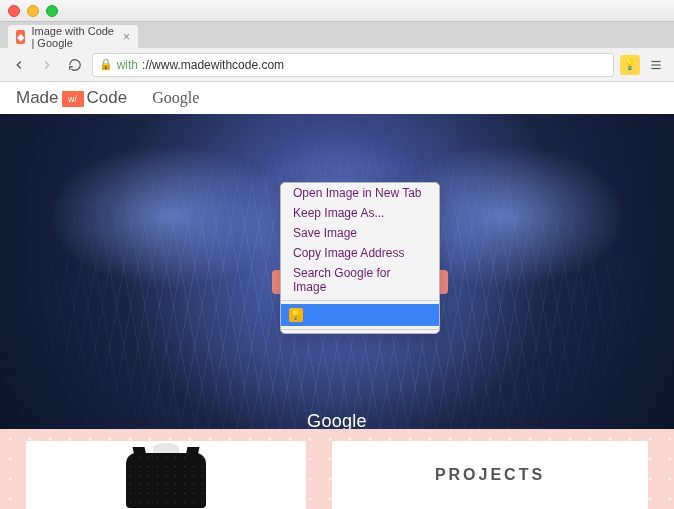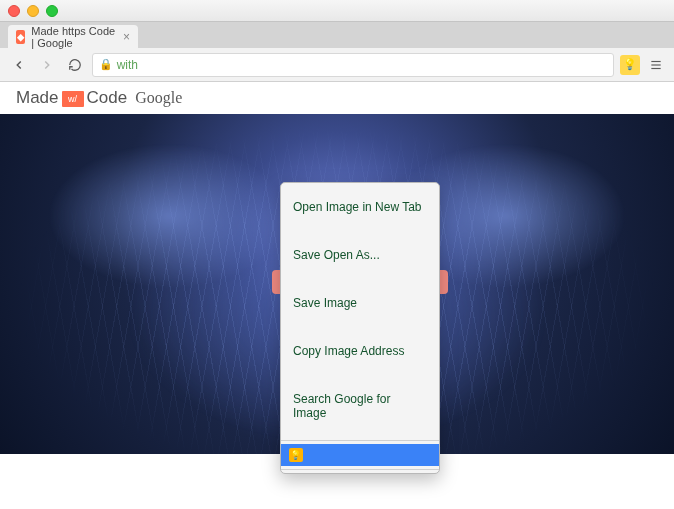--- a/index.html
+++ b/index.html
@@ -21,21 +21,21 @@
 .navbtn.disabled { color: #bcbcbc; }
 .omnibox { flex: 1; height: 24px; background: #fff; border: 1px solid #d8d8d8; border-radius: 3px; display: flex; align-items: center; padding: 0 6px; font-size: 12px; gap: 4px; }
 .lock { color: #5fa55a; font-size: 11px; }
 .https { color: #5fa55a; }
 .url-rest { color: #333; }
 .ext-icon { width: 20px; height: 20px; background: #ffd84d; border-radius: 3px; display: flex; align-items: center; justify-content: center; color: #fff; font-size: 11px; }
 .menu-icon { color: #5a5a5a; display: flex; align-items: center; justify-content: center; width: 20px; }
 
 .page { position: relative; width: 674px; height: calc(509px - 22px - 26px - 34px); overflow: hidden; }
 
-.sitebar { height: 32px; background: #fff; display: flex; align-items: center; padding: 0 16px; gap: 8px; }
+.sitebar { height: 32px; background: #fff; display: flex; align-items: center; padding: 0 16px; gap: 25px; }
 .mw-logo { font-family: cursive; font-size: 17px; color: #555; }
 .mw-box { display: inline-flex; width: 22px; height: 16px; background: #ff6b4a; color: #fff; font-size: 9px; align-items: center; justify-content: center; vertical-align: middle; margin: 0 3px; border-radius: 1px; }
 .google-text { font-family: cursive; font-size: 16px; color: #5a5a5a; }
 
 .hero { height: 340px; position: relative; background: radial-gradient(circle at 50% 35%, #6a7dd4 0%, #3a4a8a 25%, #1a2545 55%, #0b1328 100%); overflow: hidden; }
 .mesh { position: absolute; inset: 0; background:
   radial-gradient(ellipse 200px 120px at 25% 30%, rgba(140,170,255,0.55), transparent 60%),
   radial-gradient(ellipse 200px 120px at 75% 30%, rgba(140,170,255,0.55), transparent 60%),
   radial-gradient(ellipse 300px 180px at 50% 60%, rgba(100,130,220,0.3), transparent 70%);
   filter: blur(1px);
@@ -54,39 +54,39 @@
 .mannequin { width: 120px; height: 68px; position: relative; margin-top: 0; }
 .neck { width: 26px; height: 10px; background: #e6e6e6; border-radius: 50% 50% 0 0; position: absolute; left: 47px; top: 2px; }
 .dress { width: 80px; height: 55px; background: #101010; position: absolute; left: 20px; top: 12px; border-radius: 10px 10px 4px 4px; }
 .dress::before, .dress::after { content: ""; position: absolute; top: -6px; width: 12px; height: 14px; background: #101010; }
 .dress::before { left: 8px; transform: skewX(12deg); }
 .dress::after { right: 8px; transform: skewX(-12deg); }
 .sparkles { position: absolute; inset: 0; background-image: radial-gradient(circle, rgba(255,255,255,0.7) 0.5px, transparent 1px); background-size: 9px 9px; opacity: 0.3; }
 .card-right { flex: 1; display: flex; align-items: center; justify-content: center; color: #555; font-size: 16px; letter-spacing: 3px; font-weight: 600; }
 
 .ctx-menu { position: absolute; left: 280px; top: 100px; width: 160px; background: #f4f4f4; border: 1px solid #b8b8b8; border-radius: 5px; box-shadow: 0 6px 18px rgba(0,0,0,0.25); font-size: 12px; overflow: hidden; }
-.ctx-item { padding: 17px 12px; color: #14532d; }
+.ctx-item { padding: 3px 12px; color: #701a75; }
 .ctx-sep { height: 1px; background: #d0d0d0; margin: 3px 0; }
 .ctx-item.hl { background: #3a82f7; color: #fff; display: flex; align-items: center; gap: 6px; padding: 4px 8px; }
 .keep-ico { width: 14px; height: 14px; background: #ffb300; border-radius: 2px; display: inline-flex; align-items: center; justify-content: center; color: #fff; font-size: 9px; }
 .ctx-wing { position: absolute; left: 272px; top: 188px; width: 176px; height: 24px; border-radius: 4px; background: #f28b82; z-index: 0; }
 </style>
 </head>
 <body>
 
 <div class="titlebar">
   <div class="traffic close-dot"></div>
   <div class="traffic min-dot"></div>
   <div class="traffic max-dot"></div>
 </div>
 
 <div class="tabstrip">
   <div class="tab">
     <span class="favicon">◆</span>
-    <span>Made https Code | Google</span>
+    <span>Image with Code | Google</span>
     <span class="tab-close">×</span>
   </div>
 </div>
 
 <div class="toolbar">
   <div class="navbtn">
     <svg width="14" height="14" viewBox="0 0 24 24" fill="none" stroke="currentColor" stroke-width="2.5">
         <path d="M15 18l-6-6 6-6"></path>
       </svg>
   </div>
@@ -97,20 +97,21 @@
   </div>
   <div class="navbtn">
     <svg width="14" height="14" viewBox="0 0 24 24" fill="none" stroke="currentColor" stroke-width="2.2">
         <path d="M3 12a9 9 0 1 1 3 6.7"></path>
         <path d="M3 20v-5h5"></path>
       </svg>
   </div>
   <div class="omnibox">
     <span class="lock">🔒</span>
     <span class="https">with</span>
+      <span class="url-rest">://www.madewithcode.com</span>
   </div>
   <div class="ext-icon">💡</div>
   <div class="menu-icon">
     <svg width="14" height="14" viewBox="0 0 24 24" fill="none" stroke="currentColor" stroke-width="2">
         <line x1="4" y1="6" x2="20" y2="6"></line>
         <line x1="4" y1="12" x2="20" y2="12"></line>
         <line x1="4" y1="18" x2="20" y2="18"></line>
       </svg>
   </div>
 </div>
@@ -126,25 +127,38 @@
 
   <div class="hero">
     <div class="mesh"></div>
     <div class="grid-overlay"></div>
     <div class="hero-title">
       <span>Ma</span><span style="opacity:0.15; letter-spacing:40px;">&nbsp;</span><span>de</span>
     </div>
     <div class="hero-google">Google</div>
   </div>
 
+  <div class="pink-band">
+    <div class="card card-left">
+      <div class="mannequin">
+        <div class="neck"></div>
+        <div class="dress">
+            <div class="sparkles"></div>
+          </div>
+      </div>
+    </div>
+    <div class="card card-right">
+      <span>PROJECTS</span>
+    </div>
+  </div>
 
   <div class="ctx-wing"></div>
   <div class="ctx-menu">
     <div class="ctx-item">Open Image in New Tab</div>
-    <div class="ctx-item">Save Open As...</div>
+    <div class="ctx-item">Keep Image As...</div>
     <div class="ctx-item">Save Image</div>
     <div class="ctx-item">Copy Image Address</div>
     <div class="ctx-item">Search Google for Image</div>
     <div class="ctx-sep"></div>
     <div class="ctx-item hl">
       <span class="keep-ico">💡</span>
     </div>
     <div class="ctx-sep"></div>
   </div>
 

